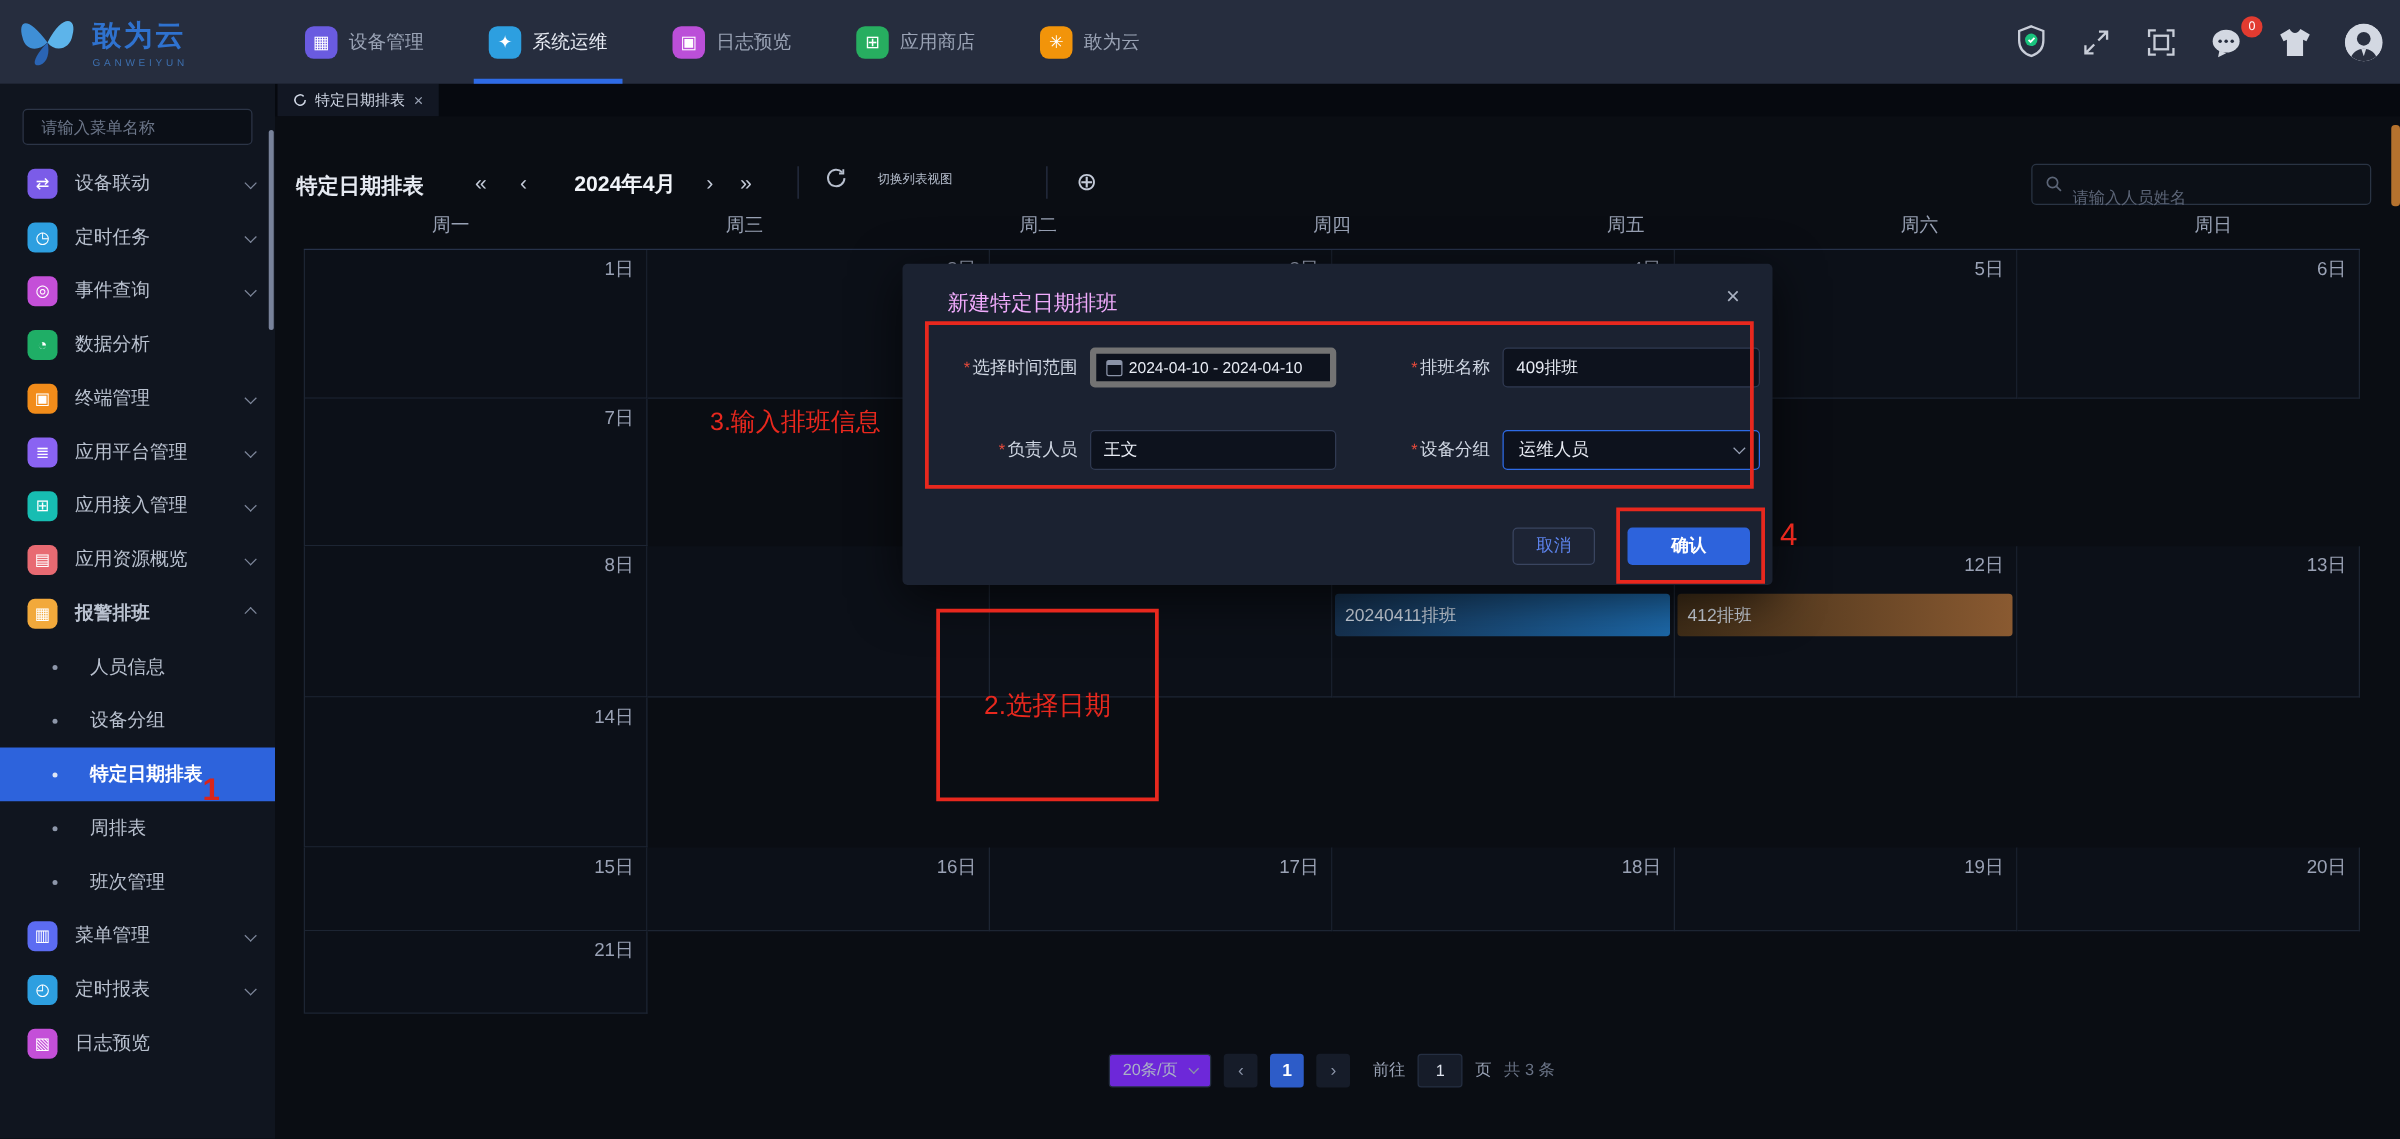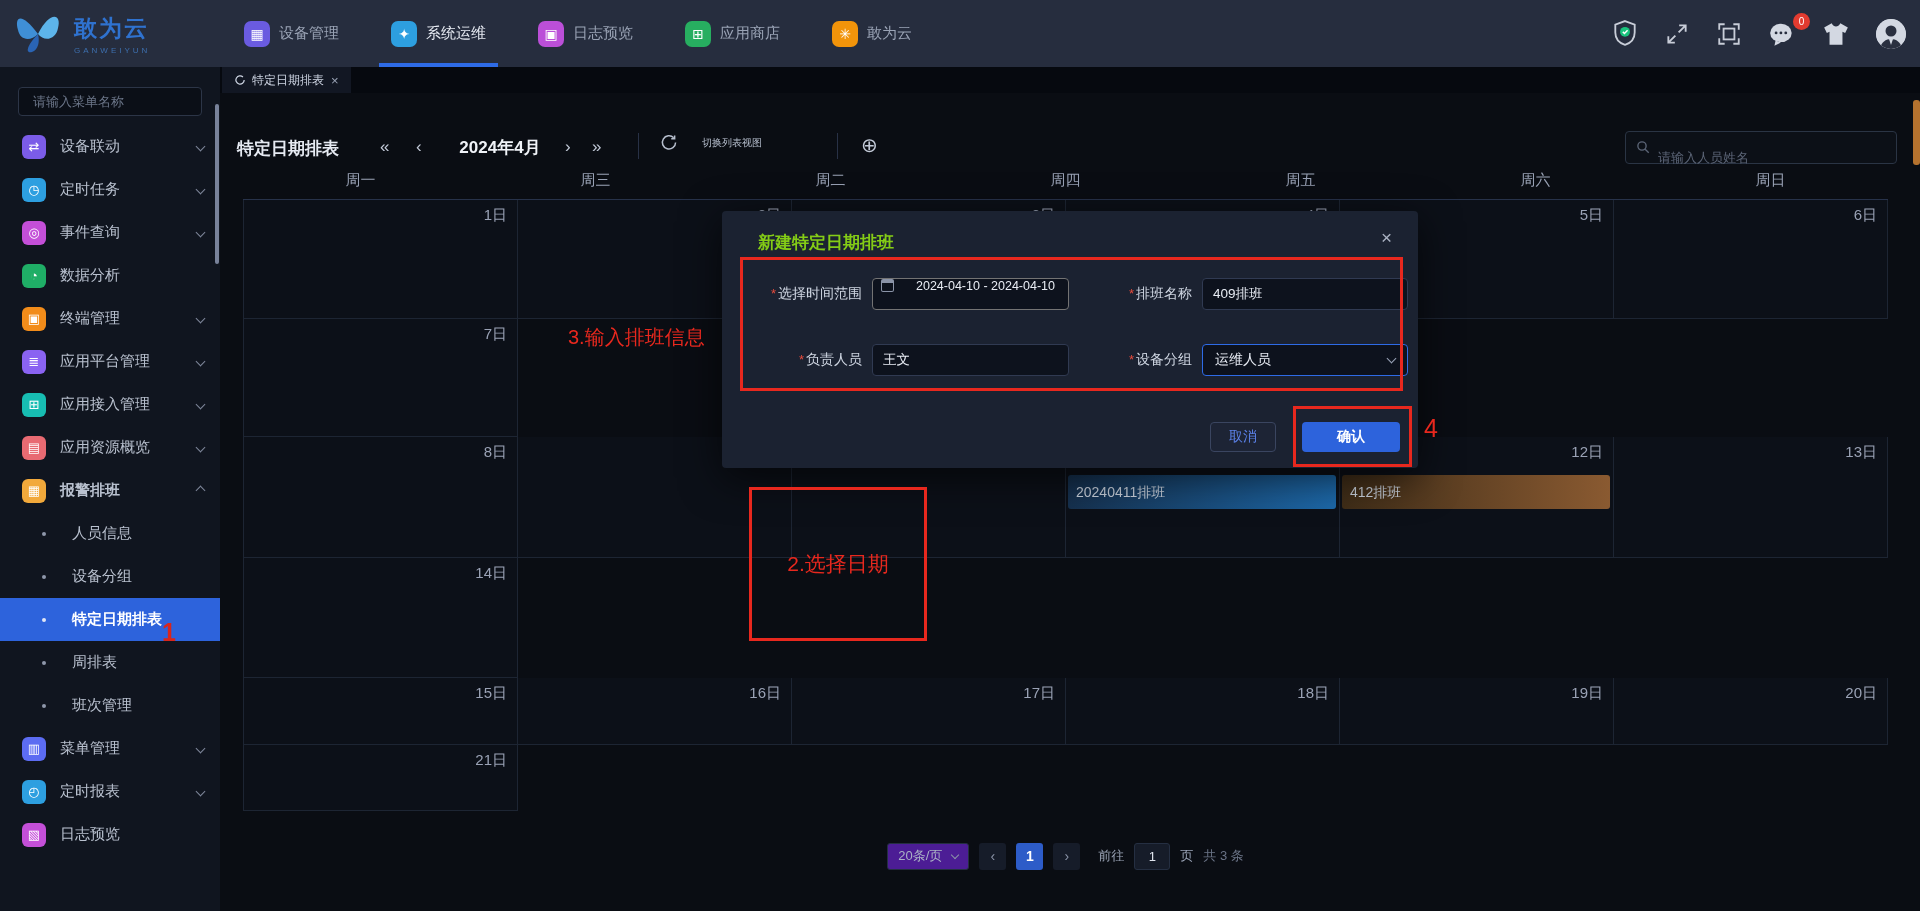--- a/index.html
+++ b/index.html
@@ -87,45 +87,45 @@
   .date-label { position:absolute; right:10px; top:6px; color:#9aa2b5; font-size:15px; }
   .event { position:absolute; left:2px; right:3px; top:38px; height:34px; border-radius:3px;
     line-height:34px; padding-left:8px; font-size:14px; color:#ccd4df; cursor:pointer;
     white-space:nowrap; overflow:hidden; }
   .event.blue { background:linear-gradient(90deg,#16314f,#1d69aa); }
   .event.brown { background:linear-gradient(90deg,#3f2d18,#8a5a31); }
 
   
   .pagination { position:absolute; left:23px; top:774px; width:1645px; height:30px;
     display:flex; align-items:center; justify-content:center; gap:10px; }
-  .pg-size { height:27px; padding:0 10px; background:#4c1d95; border:1px solid #252f42; border-radius:3px;
+  .pg-size { height:27px; padding:0 10px; background:#6d28d9; border:1px solid #252f42; border-radius:3px;
     color:#aab2c5; font-size:13px; display:flex; align-items:center; gap:10px; cursor:pointer; }
   .pg-chevron { width:6px; height:6px; border-right:1.4px solid #8b94a8; border-bottom:1.4px solid #8b94a8;
     transform:rotate(45deg); margin-top:-3px; }
   .pg-btn { width:27px; height:27px; background:#161c29; border-radius:3px; color:#8b94a8;
     display:flex; align-items:center; justify-content:center; font-size:14px; cursor:pointer; }
   .pg-btn.current { background:#2d5cc8; color:#fff; font-weight:bold; }
   .pg-text { color:#99a2b5; font-size:13px; }
   .pg-input { width:36px; height:27px; background:#161c29; border:1px solid #252f42; border-radius:3px;
     color:#dfe4ee; font-size:13px; text-align:center; outline:none; font-family:inherit; }
   .pg-total { color:#6b7487; font-size:13px; }
 
   
   .modal { position:absolute; left:722px; top:211px; width:696px; height:257px;
     background:#1b2231; border-radius:4px; box-shadow:0 10px 40px rgba(0,0,0,.65); z-index:40; }
-  .m-title { position:absolute; left:36px; top:20px; color:#84cc16; font-size:17px; font-weight:bold; }
+  .m-title { position:absolute; left:36px; top:20px; color:#f0abfc; font-size:17px; font-weight:normal; }
   .m-close { position:absolute; right:26px; top:16px; color:#aab2c2; font-size:19px; cursor:pointer; }
   .m-row { position:absolute; left:24px; display:flex; align-items:center; }
   .m-label { width:116px; text-align:right; color:#cfd6e2; font-size:14px; white-space:nowrap; }
   .m-label2 { width:123px; text-align:right; color:#cfd6e2; font-size:14px; white-space:nowrap; }
   .req { color:#e84b3c; margin-right:2px; font-size:13px; }
   .m-input { margin-left:10px; height:32px; background:#0d121d; border:1px solid #303a52;
     border-radius:4px; color:#e8ecf4; font-size:13.5px; padding:0 10px; outline:none; font-family:inherit; }
-  .m-daterange { margin-left:10px; width:197px; height:32px; background:#0d121d; border:1px solid #737373;
-    border-radius:4px; display:flex; padding:0 8px; gap:22px; cursor:pointer; }
+  .m-daterange { margin-left:10px; width:197px; height:32px; background:#0d121d; border:5px solid #737373;
+    border-radius:4px; display:flex; align-items:center; padding:0 8px; gap:5px; cursor:pointer; }
   .m-daterange span { color:#e8ecf4; font-size:12.5px; white-space:nowrap; }
   .cal-glyph { width:13px; height:13px; border:1.4px solid #8b94a8; border-top-width:4px; border-radius:2px; flex:none; }
   .m-select { margin-left:10px; width:206px; height:32px; background:#0d121d; border:1px solid #2e6be6;
     border-radius:4px; display:flex; align-items:center; justify-content:space-between;
     padding:0 12px; cursor:pointer; }
   .m-select span { color:#e8ecf4; font-size:14px; }
   .sel-chev { width:7px; height:7px; border-right:1.5px solid #9aa3b8; border-bottom:1.5px solid #9aa3b8;
     transform:rotate(45deg); margin-top:-3px; }
   .m-btn-cancel { position:absolute; left:488px; top:211px; width:66px; height:30px;
     background:#1d2435; border:1px solid #3a4560; border-radius:4px; color:#5c82ea; font-size:14px;

